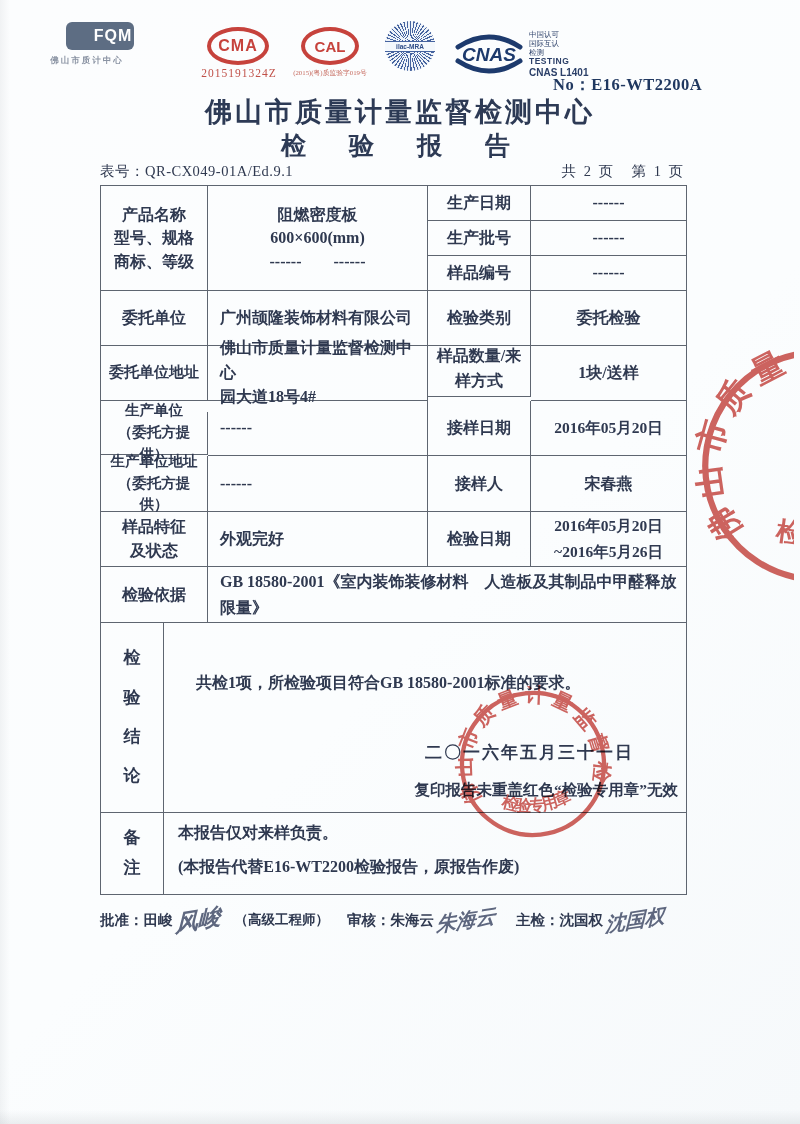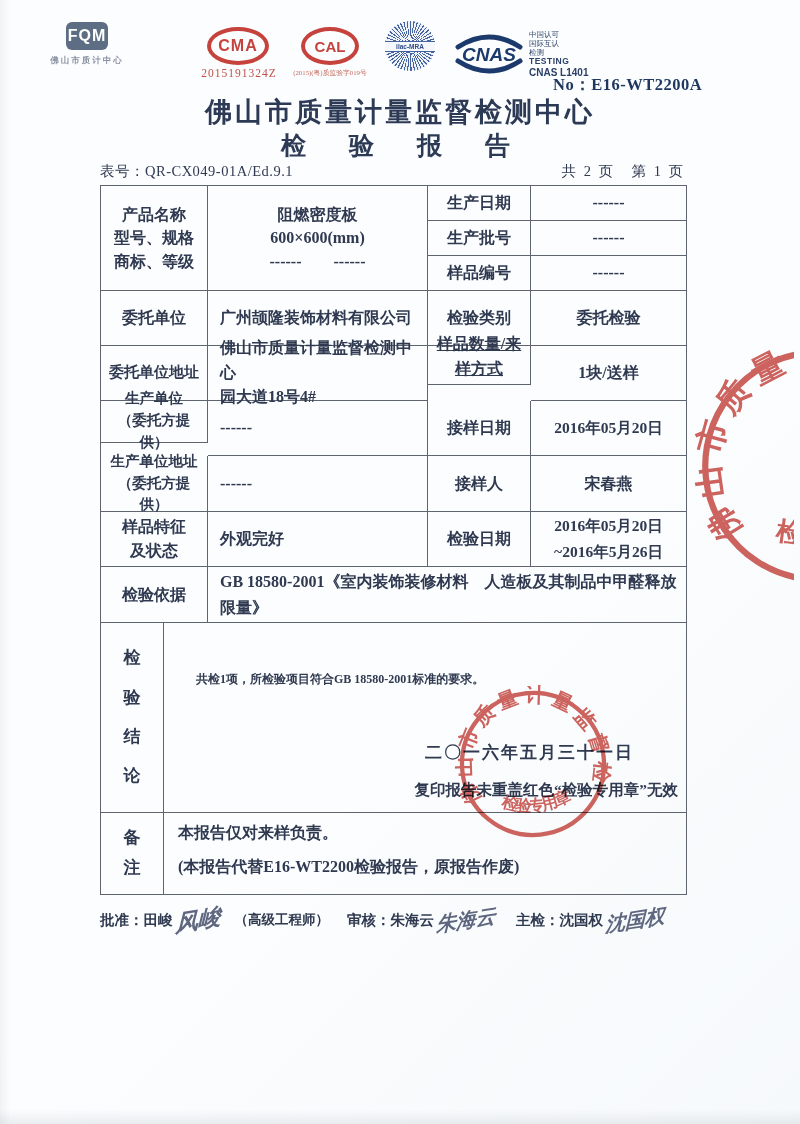--- a/index.html
+++ b/index.html
@@ -18,21 +18,21 @@
   }
   .page::after{content:"";position:absolute;left:0;right:0;bottom:0;height:14px;
     background:linear-gradient(180deg,rgba(0,0,0,0) 0%,rgba(90,100,110,.10) 100%);pointer-events:none;}
   .page::before{content:"";position:absolute;left:0;top:0;bottom:0;width:10px;
     background:linear-gradient(90deg,rgba(90,100,110,.07),rgba(0,0,0,0));pointer-events:none;}
   .abs{position:absolute;}
 
   
   .fqm-box{left:66px;top:22px;width:42px;height:28px;background:#5d6d83;border-radius:6px;
     display:flex;align-items:center;justify-content:center;color:#fefefe;
-    font-family:"Liberation Sans",sans-serif;font-weight:700;font-size:16px;letter-spacing:1px;}
+    font-family:"Liberation Sans",sans-serif;font-weight:700;font-size:16px;letter-spacing:1px;padding-left:26px;}
   .fqm-cap{left:36px;top:55px;width:102px;text-align:center;font-size:8.5px;color:#8a93a3;
     letter-spacing:2px;font-weight:700;}
   .oval{border:4px solid var(--red);border-radius:50%;display:flex;align-items:center;justify-content:center;
     color:var(--red);font-family:"Liberation Sans",sans-serif;font-weight:700;}
   .cma-oval{left:207px;top:27px;width:54px;height:30px;font-size:16px;letter-spacing:1px;}
   .cma-num{left:196px;top:67px;width:86px;text-align:center;color:#c05048;font-size:11.5px;letter-spacing:1px;
     font-family:"Liberation Serif",serif;}
   .cal-oval{left:301px;top:27px;width:50px;height:30px;font-size:15px;letter-spacing:0;}
   .cal-num{left:284px;top:68px;width:92px;text-align:center;color:#c66a5e;font-size:6.8px;}
   .ilac{left:385px;top:21px;width:50px;height:50px;border-radius:50%;
@@ -61,21 +61,21 @@
   .cell{position:absolute;border-right:1px solid var(--bc);border-bottom:1px solid var(--bc);
     display:flex;align-items:center;justify-content:center;text-align:center;
     flex-direction:column;line-height:1.45;font-weight:600;box-sizing:border-box;padding:2px 4px;}
   .er{border-right:none;} .eb{border-bottom:none;}
   .al{align-items:flex-start;justify-content:center;text-align:left;padding-left:12px;}
   .nw{white-space:nowrap;}
   .bold{font-weight:700;}
   .vlabel{justify-content:space-around;font-size:17px;font-weight:700;}
   .freecell{display:block;}
 
-  .conc-text{position:absolute;left:32px;top:48px;font-size:12px;font-weight:700;white-space:nowrap;}
+  .conc-text{position:absolute;left:32px;top:48px;font-size:16px;font-weight:700;white-space:nowrap;}
   .conc-date{position:absolute;right:52px;top:118px;font-size:17px;font-weight:600;letter-spacing:2px;white-space:nowrap;}
   .conc-note{position:absolute;right:8px;top:156px;font-size:15.5px;font-weight:600;white-space:nowrap;}
   .rem-l1{position:absolute;left:14px;top:8px;font-size:16px;font-weight:700;}
   .rem-l2{position:absolute;left:14px;top:42px;font-size:16px;font-weight:700;}
 
   
   .footer{left:100px;top:897px;width:600px;height:46px;display:flex;align-items:center;
     font-size:14.5px;font-weight:700;white-space:nowrap;}
   .sig{display:inline-block;font-style:italic;font-weight:700;color:#49536e;opacity:.88;
     transform:rotate(-9deg) skewX(-10deg);font-size:23px;margin:0 2px;}
@@ -152,27 +152,27 @@
     <div class="cell" style="left:0;top:105px;width:107px;height:55px;">委托单位</div>
     <div class="cell al" style="left:107px;top:105px;width:220px;height:55px;">广州颉隆装饰材料有限公司</div>
     <div class="cell" style="left:327px;top:105px;width:103px;height:55px;">检验类别</div>
     <div class="cell er" style="left:430px;top:105px;width:155px;height:55px;">委托检验</div>
 
     <div class="cell" style="left:0;top:160px;width:107px;height:55px;font-size:15px;">委托单位地址</div>
     <div class="cell al" style="left:107px;top:160px;width:220px;height:55px;line-height:1.55;">
       <div>佛山市质量计量监督检测中心</div>
       <div>园大道18号4#</div>
     </div>
-    <div class="cell" style="left:327px;top:144px;width:103px;height:55px;line-height:1.55;text-decoration:underline;">
+    <div class="cell" style="left:327px;top:156px;width:103px;height:55px;line-height:1.55;">
       <div>样品数量/来</div>
       <div>样方式</div>
     </div>
     <div class="cell er" style="left:430px;top:160px;width:155px;height:55px;">1块/送样</div>
 
-    <div class="cell" style="left:0;top:214px;width:107px;height:43px;font-size:14.5px;line-height:1.5;">
+    <div class="cell" style="left:0;top:226px;width:107px;height:43px;font-size:14.5px;line-height:1.5;">
       <div>生产单位</div>
       <div>（委托方提供）</div>
     </div>
     <div class="cell al" style="left:107px;top:215px;width:220px;height:55px;">------</div>
     <div class="cell" style="left:327px;top:215px;width:103px;height:55px;">接样日期</div>
     <div class="cell er nw bold" style="left:430px;top:215px;width:155px;height:55px;font-size:15.5px;">2016年05月20日</div>
 
     <div class="cell" style="left:0;top:270px;width:107px;height:56px;font-size:14.5px;line-height:1.5;">
       <div>生产单位地址</div>
       <div>（委托方提供）</div>

